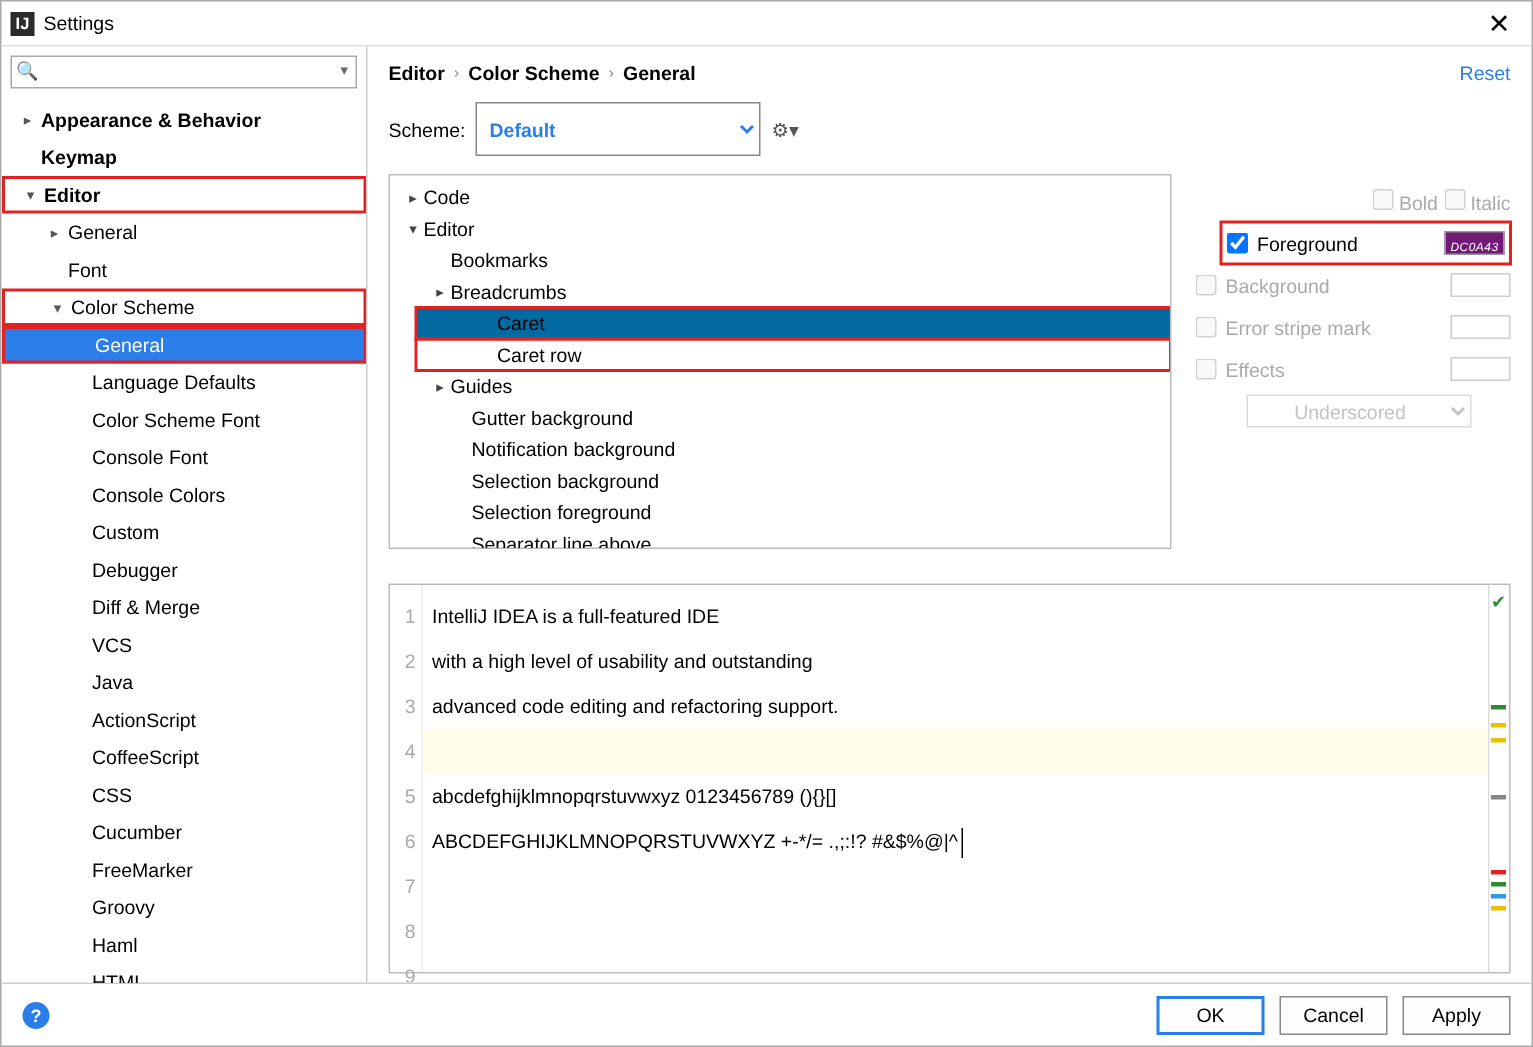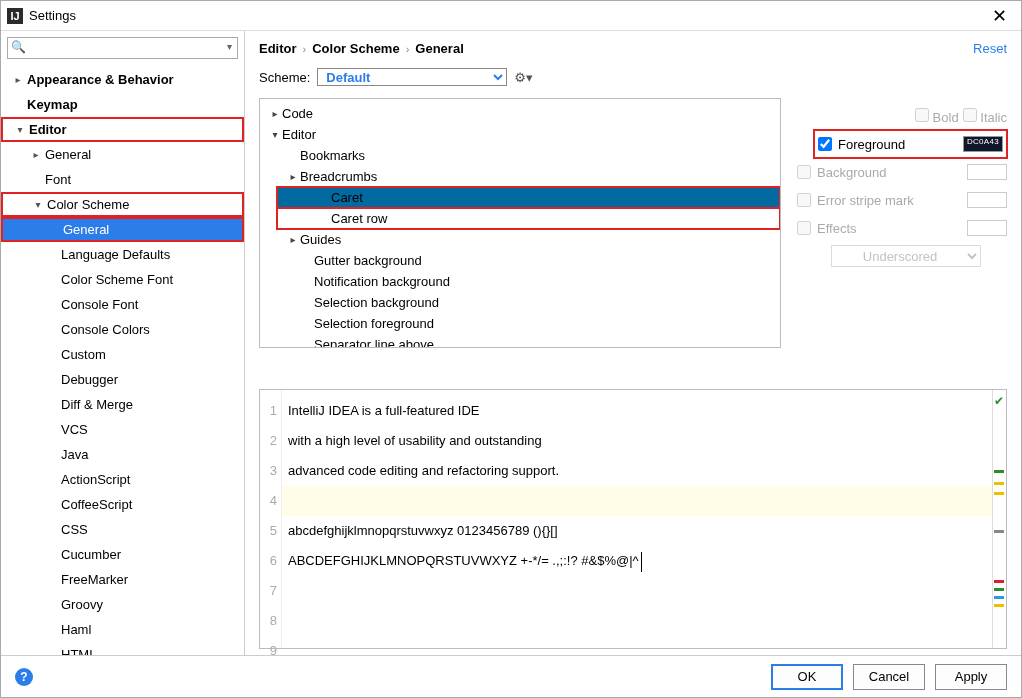--- a/index.html
+++ b/index.html
@@ -24,38 +24,38 @@
 .pad0 { padding-left: 10px; }
 .pad1 { padding-left: 28px; }
 .pad2 { padding-left: 44px; }
 .highlight-box { border: 2px solid #e02222; }
 .content { flex: 1; display: flex; flex-direction: column; overflow: hidden; }
 .breadcrumb { padding: 10px 14px 4px 14px; display: flex; align-items: center; }
 .breadcrumb b { font-weight: bold; }
 .breadcrumb .sep { color: #888; padding: 0 6px; font-size: 11px; }
 .breadcrumb .reset { margin-left: auto; color: #2b7de9; font-weight: normal; cursor: pointer; }
 .schemerow { padding: 8px 14px 12px 14px; display: flex; align-items: center; gap: 7px; }
-.schemerow select { width: 190px; height: 18px; border: 1px solid #888; color: #2b7de9; padding-left: 4px; font-weight: 600; background: #fff; }
+.schemerow select { width: 190px; height: 36px; border: 1px solid #888; color: #2b7de9; padding-left: 4px; font-weight: 600; background: #fff; }
 .schemerow .gear { color: #555; cursor: pointer; }
 .midsection { flex: 1; display: flex; gap: 16px; padding: 0 14px 0 14px; overflow: hidden; }
 .categorypanel { flex: 1; border: 1px solid #bbb; overflow-y: auto; padding: 4px 0; max-height: 250px; }
 .cat-item { display: flex; align-items: center; height: 21px; cursor: pointer; }
 .cat-item .expander { width: 14px; text-align: center; color: #444; font-size: 10px; }
 .cat-item.selected { background: #0369a1; }
 .catpad0 { padding-left: 8px; }
 .catpad1 { padding-left: 26px; }
 .catpad2 { padding-left: 40px; }
 .propspanel { width: 210px; padding-top: 4px; }
 .proprow { display: flex; align-items: center; height: 28px; gap: 6px; }
 .proprow input[type=checkbox] { width: 14px; height: 14px; }
 .proprow .plabel { flex: 1; }
 .proprow .swatch { width: 40px; height: 16px; border: 1px solid #999; }
 .proprow.dis { color: #aaa; }
 .proprow.dis .swatch { border: 1px solid #ccc; }
-.swatch.fg { background: #0f172a; display:flex; align-items:flex-start; justify-content:center; }
+.swatch.fg { background: #701a75; display:flex; align-items:flex-end; justify-content:center;font-style:italic; }
 .swatch.fg span { color:#fff; font-size:8px; letter-spacing:0.3px; }
 .effects-select { width: 150px; height: 22px; border: 1px solid #ccc; color: #aaa; text-align-last: center; background: #fff; margin-left: 34px; }
 .previewpanel { border: 1px solid #bbb; margin: 10px 14px 6px 14px; height: 260px; display: flex; position: relative; }
 .preview-gutter { width: 22px; text-align: right; color: #aaa; font-family: "Courier New", monospace; font-size: 15px; padding: 6px 4px 0 0; border-right: 1px solid #eee; line-height: 30px; }
 .preview-code { flex: 1; font-family: "Courier New", monospace; font-size: 15px; padding: 6px 0 0 6px; line-height: 30px; white-space: pre; color: #000000; position: relative; }
 .preview-code .row { height: 30px; }
 .preview-code .highlighted { background: #fffde7; display: block; margin-left: -6px; padding-left: 6px; height: 30px; }
 .preview-caret { display:inline-block; width:1px; height:20px; background:#000; vertical-align:middle; margin-left:2px; }
 .preview-markers { width: 14px; border-left: 1px solid #ddd; position: relative; }
 .marker { position: absolute; right: 2px; width: 10px; height: 3px; }

